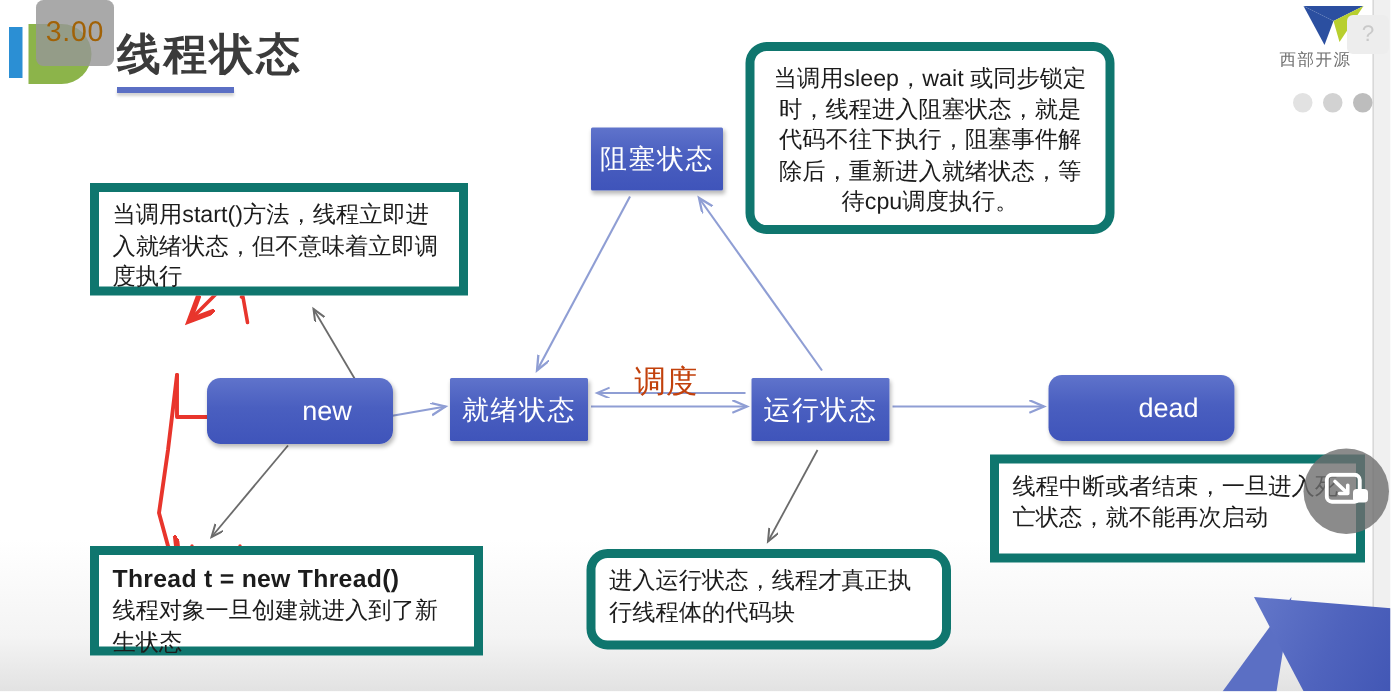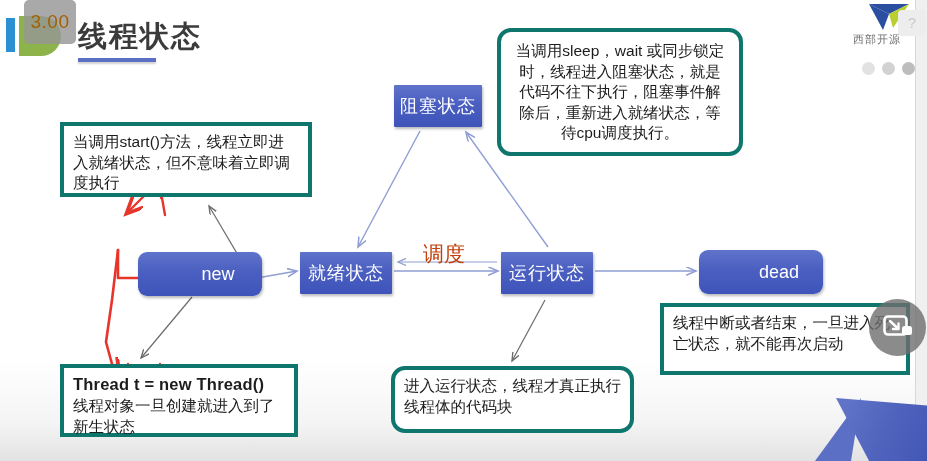--- a/index.html
+++ b/index.html
@@ -158,34 +158,34 @@
   .edge-label {
     position: absolute;
     left: 423px; top: 240px;
     font-size: 21px;
     color: #c2410c;
   }
 
   
   .callout {
     position: absolute;
-    border: 4px solid #0f766e;
+    border: 6px solid #0f766e;
     background: #ffffff;
     color: #1c1c1c;
     font-size: 15.5px;
     line-height: 1.33;
     box-sizing: border-box;
     padding: 6px 9px;
   }
   .callout.round { border-radius: 14px; }
   .callout.center { text-align: center; }
 
   #callout-blocked { left: 497px; top: 28px;  width: 246px; height: 128px; padding: 9px 12px; }
   #callout-start   { left: 60px;  top: 122px; width: 252px; height: 75px; }
-  #callout-thread  { left: 60px;  top: 364px; width: 238px; height: 73px; }
+  #callout-thread  { left: 60px;  top: 364px; width: 262px; height: 73px; }
   #callout-running { left: 391px; top: 366px; width: 243px; height: 67px; }
   #callout-dead    { left: 660px; top: 303px; width: 250px; height: 72px; }
 
   .code-line {
     font-weight: bold;
     font-size: 16.5px;
     letter-spacing: 0.2px;
   }
 
   

